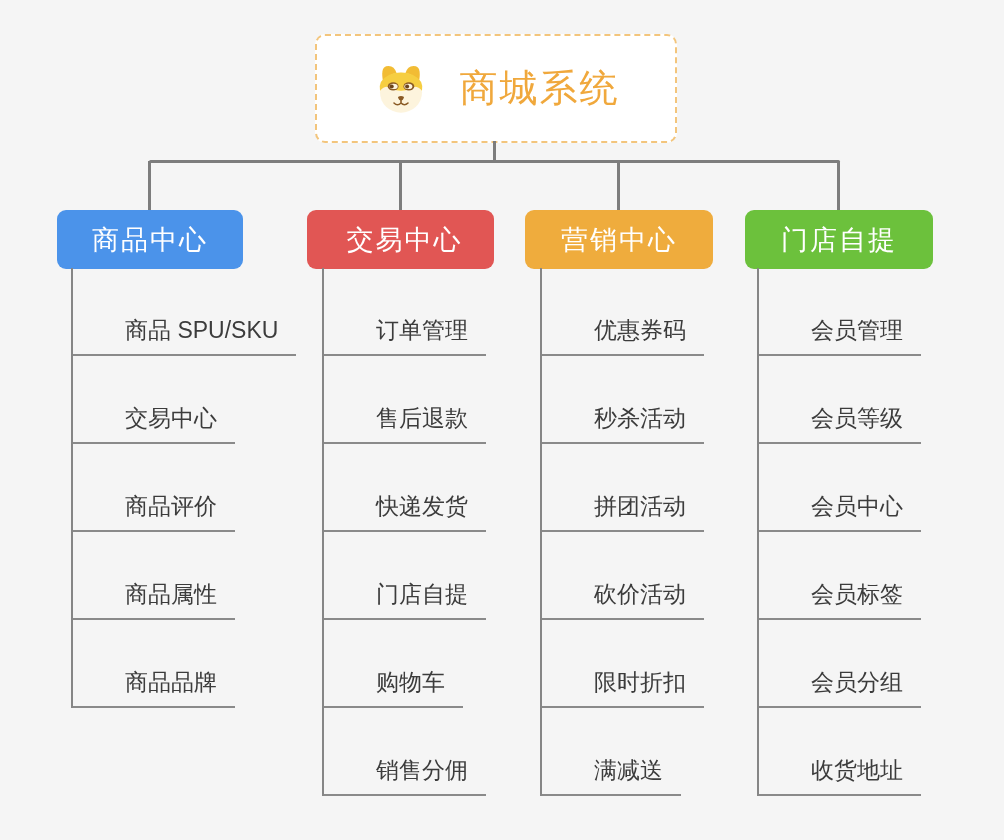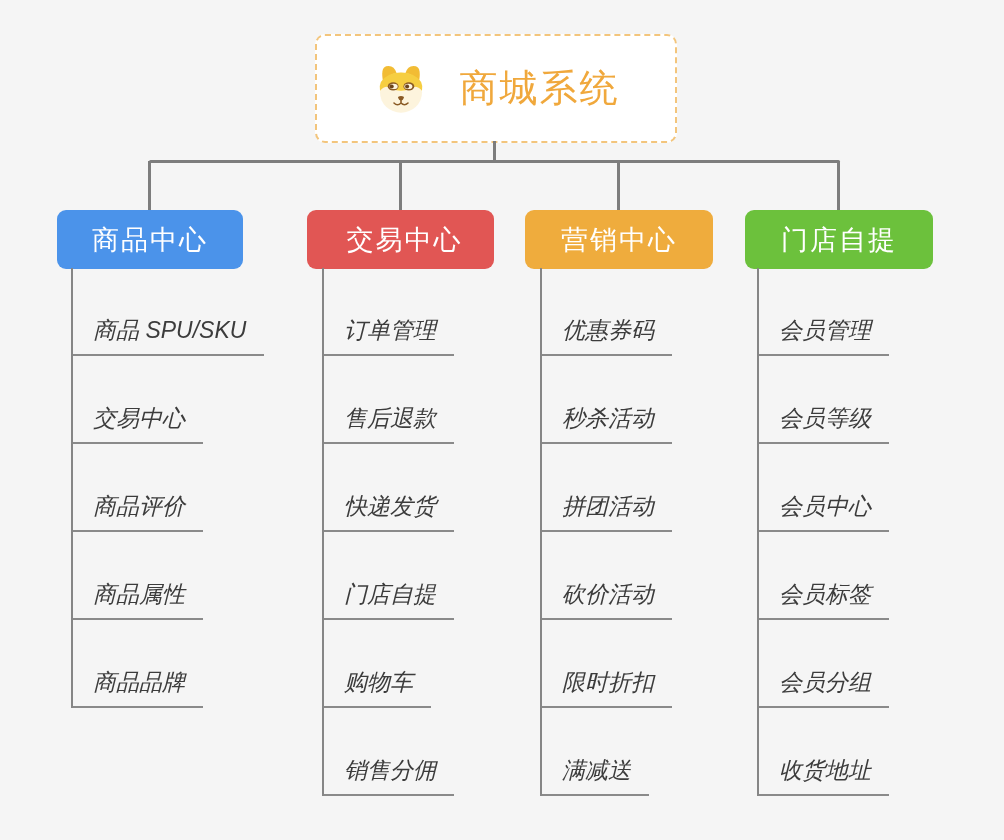--- a/index.html
+++ b/index.html
@@ -55,27 +55,26 @@
     position:absolute;top:268px;
     border-left:2px solid #868686;
   }
   .col-1{left:71px;}
   .col-2{left:322px;}
   .col-3{left:540px;}
   .col-4{left:757px;}
   .leaf{
     width:max-content;
     margin-top:46px;
-    padding:0 18px 7px 20px;
+    padding:0 18px 7px 52px;
     border-bottom:2px solid #8a8a8a;
     font-size:23px;
     color:#3c3c3c;
     line-height:33px;
     white-space:nowrap;
-    font-style:italic;
   }
 </style>
 </head>
 <body>
 
 <div class="canvas">
 
   <div class="root-node">
     <span class="root-icon">
       <svg viewBox="0 0 64 64" width="56" height="56">

